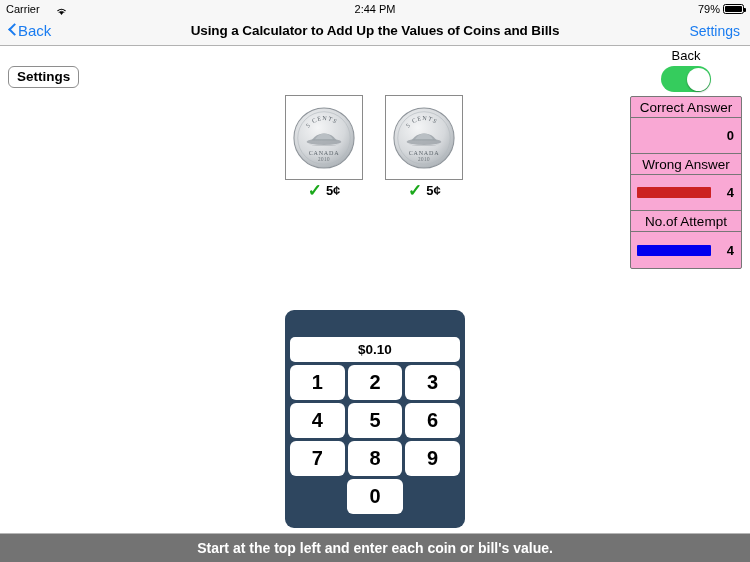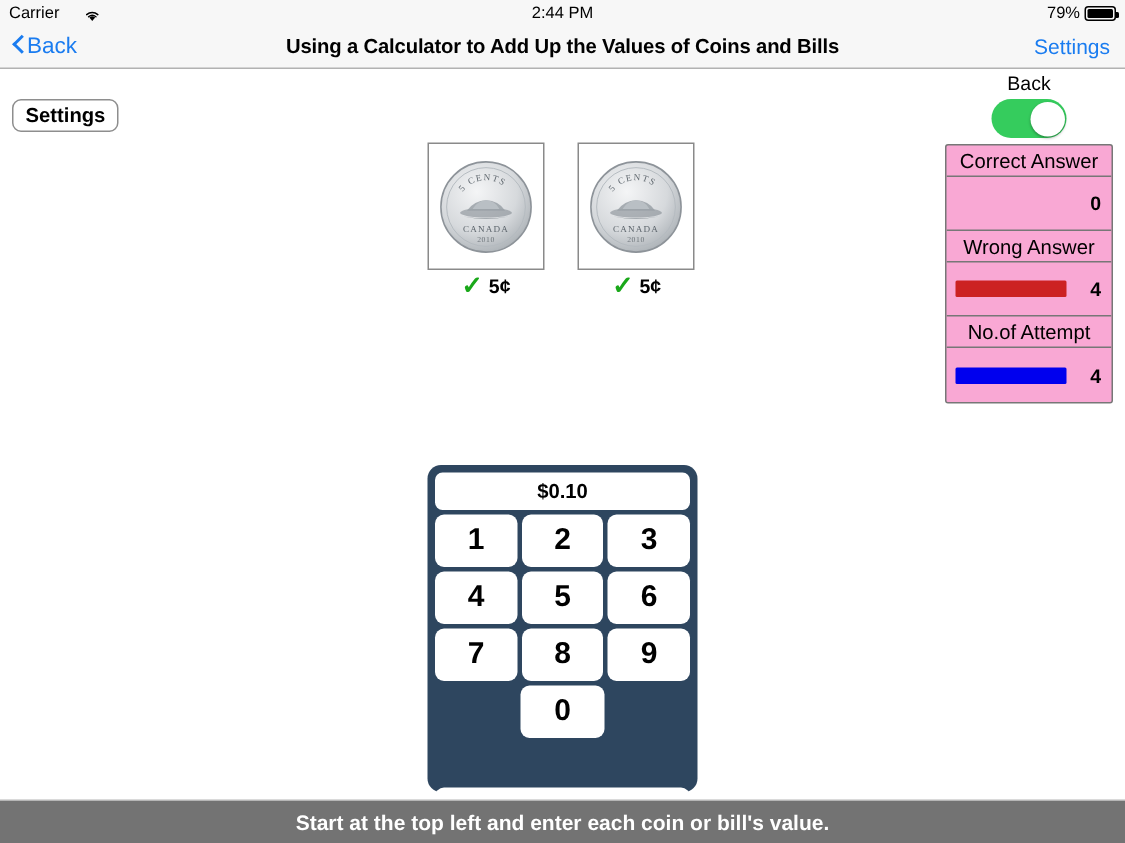--- a/index.html
+++ b/index.html
@@ -133,20 +133,21 @@
     background:#2e465f;
     border-radius:9px;
     box-sizing:border-box;
     padding:5px;
   }
   .calc-display{
     height:25px;background:#fff;border-radius:5px;
     display:flex;align-items:center;justify-content:center;
     font-size:13.5px;font-weight:bold;color:#000;
     margin-bottom:3px;
+    margin-top:22px;
   }
   .keyrow{display:flex;gap:3px;margin-bottom:3px;}
   .key{
     flex:1;height:35px;background:#fff;border-radius:6px;
     display:flex;align-items:center;justify-content:center;
     font-size:20px;font-weight:bold;color:#000;
     cursor:pointer;
   }
   .keyrow.zero{justify-content:center;}
   .keyrow.zero .key{flex:0 0 56.5px;}

